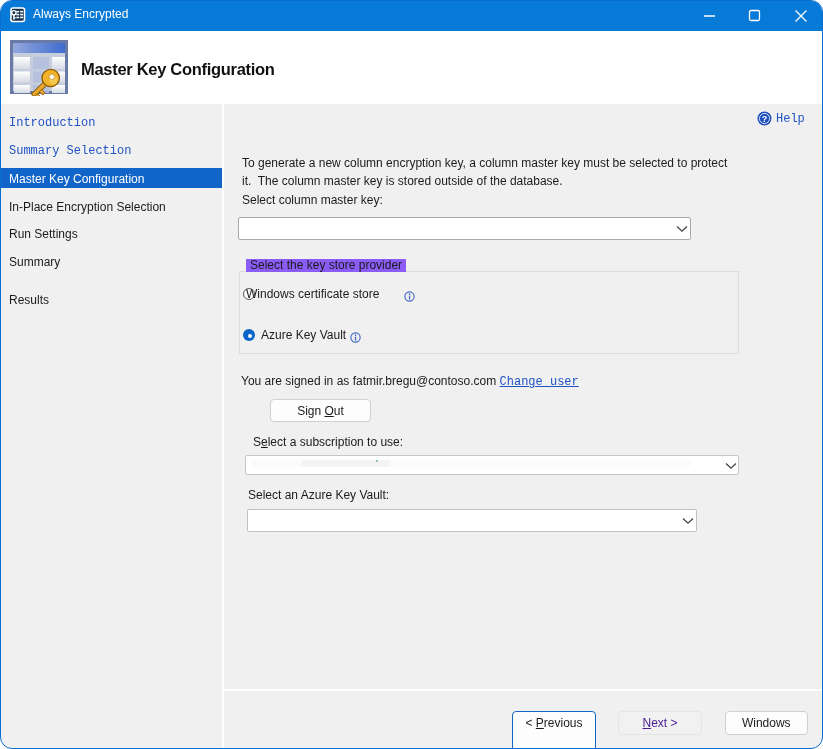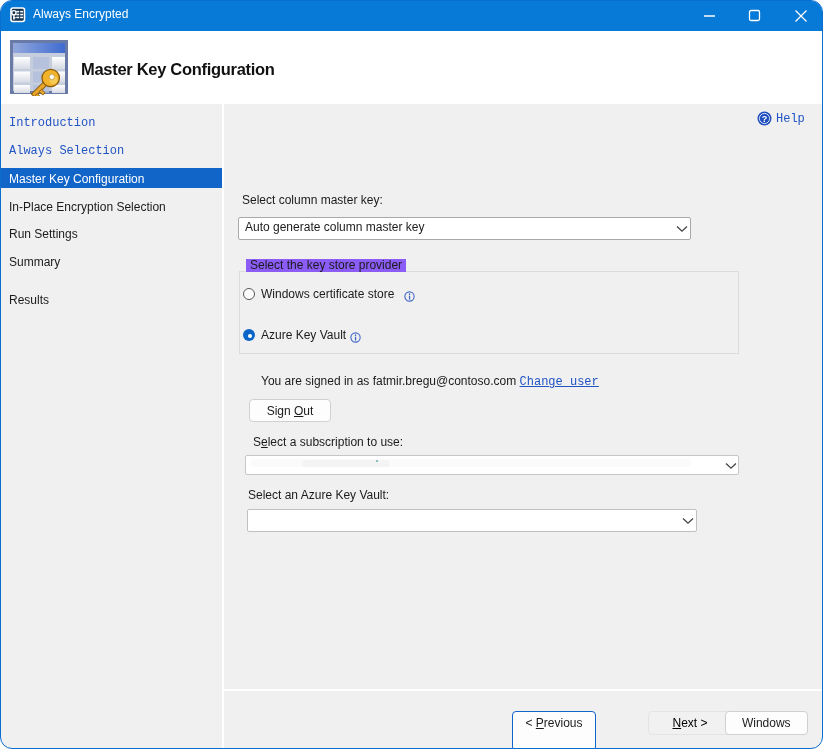--- a/index.html
+++ b/index.html
@@ -75,78 +75,78 @@
       <rect x="20.5" y="-7.5" width="3.6" height="6" fill="#e8a72c" stroke="#8a5c0a" stroke-width="0.9"></rect>
       <circle cx="0" cy="0" r="8.7" fill="#f2b32b" stroke="#8a5c0a" stroke-width="1.3"></circle>
       <circle cx="-0.5" cy="-3.5" r="4.2" fill="#f8cf60" opacity="0.8"></circle>
       <circle cx="-1.6" cy="0" r="2.7" fill="#fdfaef" stroke="#a8842a" stroke-width="0.6"></circle>
     </g>
   </svg>
   <div class="abs" style="left:80px;top:59px;font-size:16.5px;font-weight:bold;letter-spacing:-0.3px;color:#111111">Master Key Configuration</div>
 
   <div class="abs" style="left:0;top:167px;width:222px;height:20px;background:#1164c8"></div>
   <div class="abs t12 link" style="left:8px;top:115px">Introduction</div>
-  <div class="abs t12 link" style="left:8px;top:143px">Always Selection</div>
+  <div class="abs t12 link" style="left:8px;top:143px">Summary Selection</div>
   <div class="abs t12" style="left:8px;top:171px;color:#ffffff">Master Key Configuration</div>
   <div class="abs t12" style="left:8px;top:199px">In-Place Encryption Selection</div>
   <div class="abs t12" style="left:8px;top:226px">Run Settings</div>
   <div class="abs t12" style="left:8px;top:254px">Summary</div>
   <div class="abs t12" style="left:8px;top:292px">Results</div>
   <div class="abs" id="navdiv"></div>
   <div class="abs" id="hsep"></div>
 
   <svg class="abs" style="left:756px;top:110px" width="15" height="15" viewBox="0 0 15 15">
     <circle cx="7.5" cy="7.5" r="7" fill="#2050c0"></circle>
     <circle cx="7.5" cy="7.5" r="5.1" fill="none" stroke="#ffffff" stroke-width="0.9" opacity="0.9"></circle>
     <text x="7.5" y="11" font-size="9" font-weight="bold" fill="#ffffff" text-anchor="middle" font-family="Liberation Sans">?</text>
   </svg>
   <div class="abs t12 link" style="left:775px;top:111px">Help</div>
 
+  <div class="abs t12" style="left:241px;top:153px;line-height:18px">To generate a new column encryption key, a column master key must be selected to protect<br>it.&nbsp; The column master key is stored outside of the database.</div>
   <div class="abs t12" style="left:241px;top:192px">Select column master key:</div>
 
   <div class="abs combo" style="left:237px;top:216px;width:453px;height:23px"></div>
-  <div class="abs t12" style="left:244px;top:219px">Auto generate column master key</div>
   <svg class="abs" style="left:674.5px;top:223.5px" width="12" height="8" viewBox="0 0 12 8">
     <path d="M1 1.5 L6 6.2 L11 1.5" fill="none" stroke="#444444" stroke-width="1.3"></path>
   </svg>
 
   <div class="abs" style="left:238px;top:270px;width:500px;height:83px;border:1px solid #dcdcdc"></div>
   <div class="abs t12" style="left:245px;top:258px;background:#8b5cf6;padding:0 4px;line-height:13px">Select the key store provider</div>
 
   <div class="abs" style="left:242px;top:287px;width:12px;height:12px;border-radius:50%;border:1px solid #595959;background:#fdfdfd"></div>
-  <div class="abs t12" style="left:260px;top:285.5px">Windows certificate store</div>
+  <div class="abs t12" style="left:245px;top:285.5px">Windows certificate store</div>
   <svg class="abs" style="left:403px;top:290px" width="11" height="11" viewBox="0 0 13 13">
     <circle cx="6.5" cy="6.5" r="5.5" fill="none" stroke="#4468c8" stroke-width="1.3"></circle>
     <rect x="5.8" y="2.9" width="1.5" height="1.8" fill="#4468c8"></rect>
     <rect x="5.8" y="5.5" width="1.5" height="4.6" fill="#4468c8"></rect>
   </svg>
 
   <div class="abs" style="left:242px;top:328px;width:12px;height:12px;border-radius:50%;background:#0b64c8"></div>
   <div class="abs" style="left:246.5px;top:332.5px;width:4.6px;height:4.6px;border-radius:50%;background:#ffffff"></div>
   <div class="abs t12" style="left:260px;top:326.5px">Azure Key Vault</div>
   <svg class="abs" style="left:348.5px;top:330.5px" width="11" height="11" viewBox="0 0 13 13">
     <circle cx="6.5" cy="6.5" r="5.5" fill="none" stroke="#4468c8" stroke-width="1.3"></circle>
     <rect x="5.8" y="2.9" width="1.5" height="1.8" fill="#4468c8"></rect>
     <rect x="5.8" y="5.5" width="1.5" height="4.6" fill="#4468c8"></rect>
   </svg>
 
-  <div class="abs t12" style="left:260px;top:373px">You are signed in as fatmir.bregu@contoso.com <span class="link" style="text-decoration:underline">Change user</span></div>
-  <div class="abs btn" style="left:248px;top:397.5px;width:82px;height:23.5px;line-height:22px">Sign <span style="text-decoration:underline">O</span>ut</div>
+  <div class="abs t12" style="left:240px;top:373px">You are signed in as fatmir.bregu@contoso.com <span class="link" style="text-decoration:underline">Change user</span></div>
+  <div class="abs btn" style="left:269px;top:397.5px;width:101px;height:23.5px;line-height:22px">Sign <span style="text-decoration:underline">O</span>ut</div>
 
   <div class="abs t12" style="left:252px;top:434px">S<span style="text-decoration:underline">e</span>lect a subscription to use:</div>
   <div class="abs combo" style="left:244px;top:454px;width:494px;height:20px;border-color:#c6c6c6"></div>
   <div class="abs" style="left:250px;top:458px;width:440px;height:8px;background:#fbfbfb;border-radius:3px"></div>
     <div class="abs" style="left:301px;top:459px;width:88px;height:7px;background:#f4f4f4;border-radius:3px"></div>
     <div class="abs" style="left:375px;top:459px;width:2px;height:2px;background:#8fbfc2"></div>
   <svg class="abs" style="left:723.5px;top:460.5px" width="12" height="8" viewBox="0 0 12 8">
     <path d="M1 1.5 L6 6.2 L11 1.5" fill="none" stroke="#444444" stroke-width="1.3"></path>
   </svg>
 
   <div class="abs t12" style="left:247px;top:487px">Select an Azure Key Vault:</div>
   <div class="abs combo" style="left:246px;top:508px;width:450px;height:23px;border-color:#c0c0c0"></div>
   <svg class="abs" style="left:681px;top:516px" width="12" height="8" viewBox="0 0 12 8">
     <path d="M1 1.5 L6 6.2 L11 1.5" fill="none" stroke="#444444" stroke-width="1.3"></path>
   </svg>
 
   <div class="abs btn" style="left:511px;top:710px;width:84px;height:40px;line-height:22px;border-color:#1165c8">&lt; <span style="text-decoration:underline">P</span>revious</div>
-  <div class="abs btn" style="left:647px;top:710px;width:84px;height:24px;line-height:22px;background:#f1f1f1;border-color:#e4e4e4;color:#000000"><span style="text-decoration:underline">N</span>ext &gt;</div>
+  <div class="abs btn" style="left:617px;top:710px;width:84px;height:24px;line-height:22px;background:#f1f1f1;border-color:#e4e4e4;color:#4c1d95"><span style="text-decoration:underline">N</span>ext &gt;</div>
   <div class="abs btn" style="left:723.5px;top:710px;width:83.5px;height:24px;line-height:22px">Windows</div>
 </div>
 
 </body></html>

